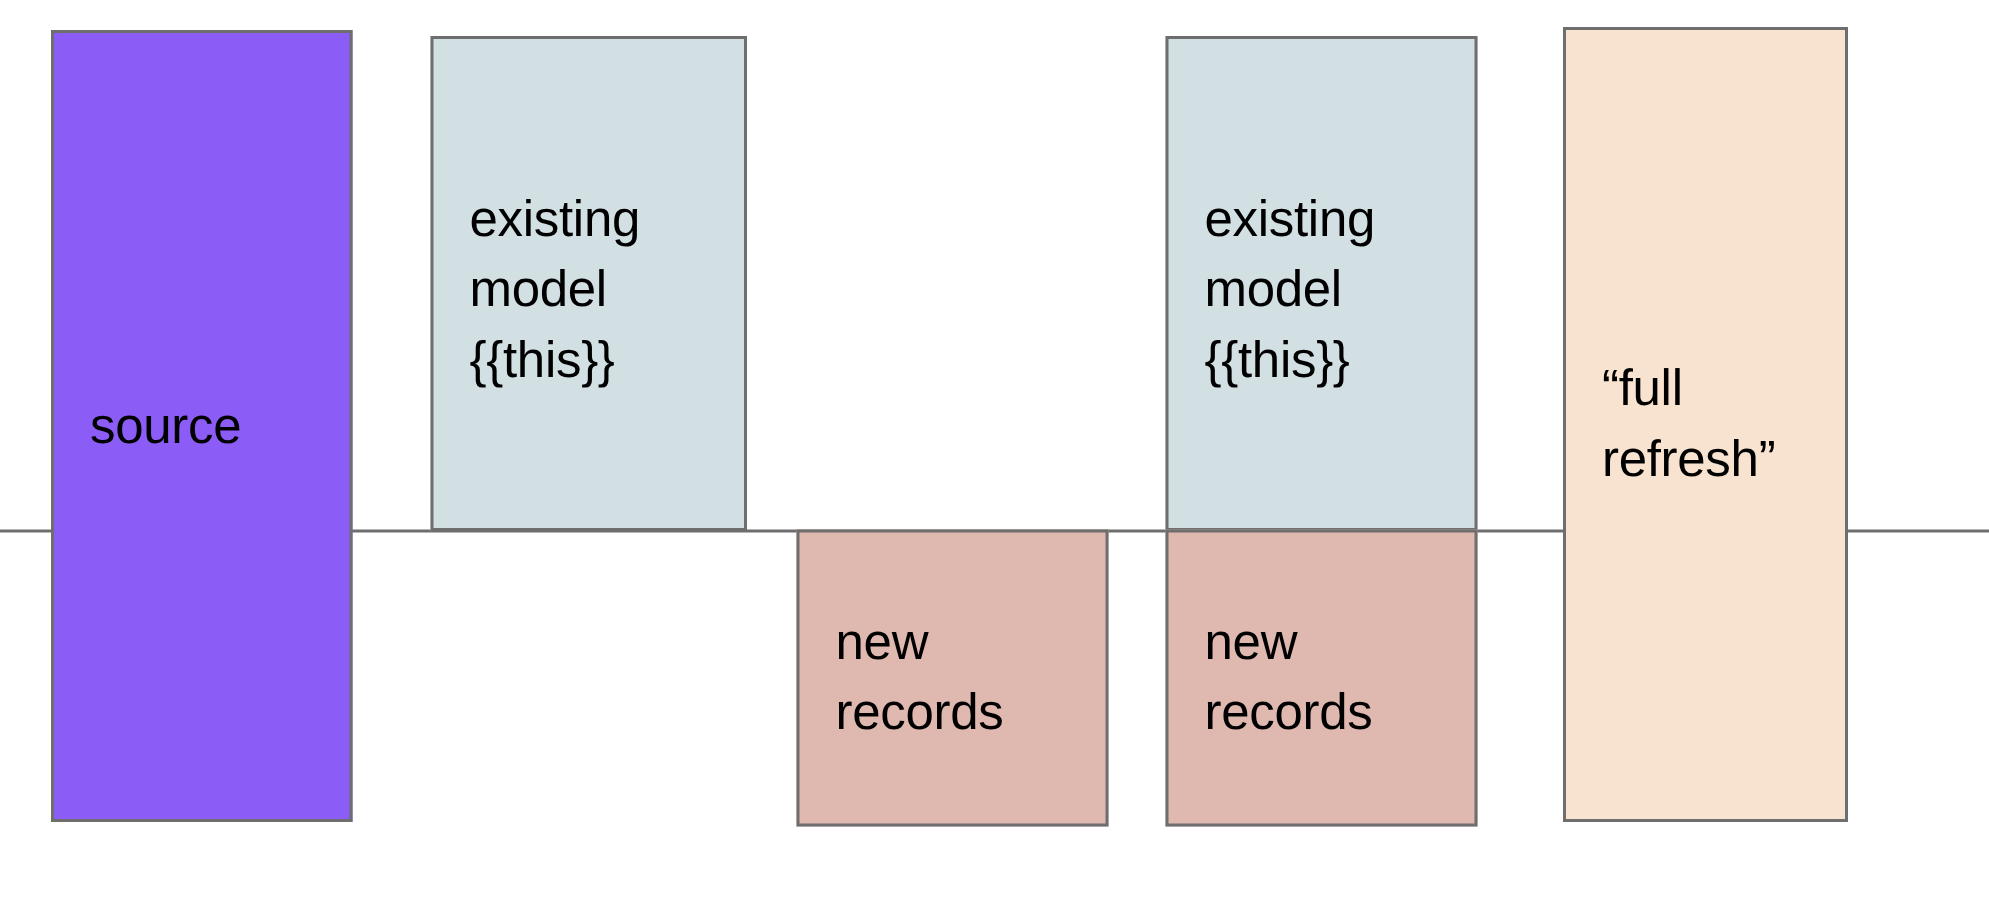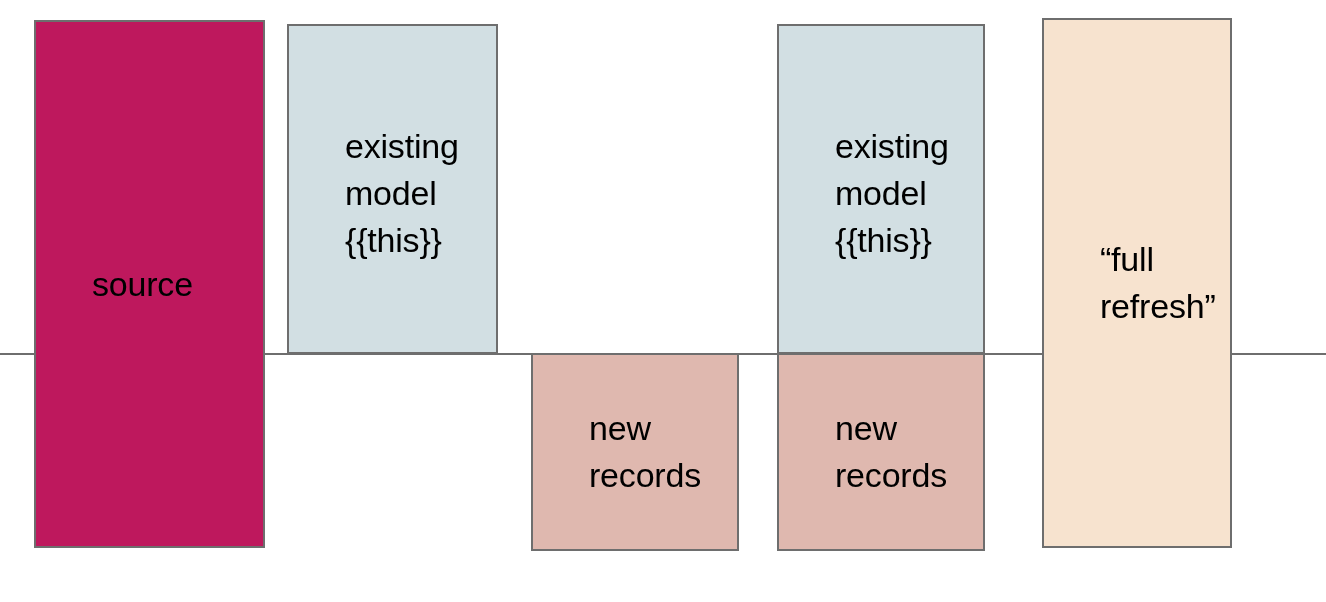--- a/index.html
+++ b/index.html
@@ -33,24 +33,23 @@
     justify-content: flex-start;
   }
   .block .label {
     font-size: 34px;
     line-height: 47px;
     color: #000000;
     padding-left: 24px;
     padding-right: 10px;
     white-space: pre-line;
     letter-spacing: -0.2px;
-    margin-left: 32px;
   }
   
-  #block-source      { left: 34px;   top: 20px;  width: 231px; height: 528px; background: #be185d; }
+  #block-source      { left: 34px;   top: 20px;  width: 201px; height: 528px; background: #8b5cf6; }
   #block-existing-1  { left: 287px;  top: 24px;  width: 211px; height: 330px; background: #d2dfe3; align-items: flex-start; }
   #block-existing-1 .label { padding-top: 97px; }
   #block-new-1       { left: 531px;  top: 353px; width: 208px; height: 198px; background: #dfb8af; }
   #block-existing-2  { left: 777px;  top: 24px;  width: 208px; height: 330px; background: #d2dfe3; align-items: flex-start; }
   #block-existing-2 .label { padding-top: 97px; }
   #block-new-2       { left: 777px;  top: 353px; width: 208px; height: 198px; background: #dfb8af; }
   #block-full-refresh{ left: 1042px; top: 18px;  width: 190px; height: 530px; background: #f7e3cf; }
   #baseline-main     { top: 353px; }
 </style>
 </head>

